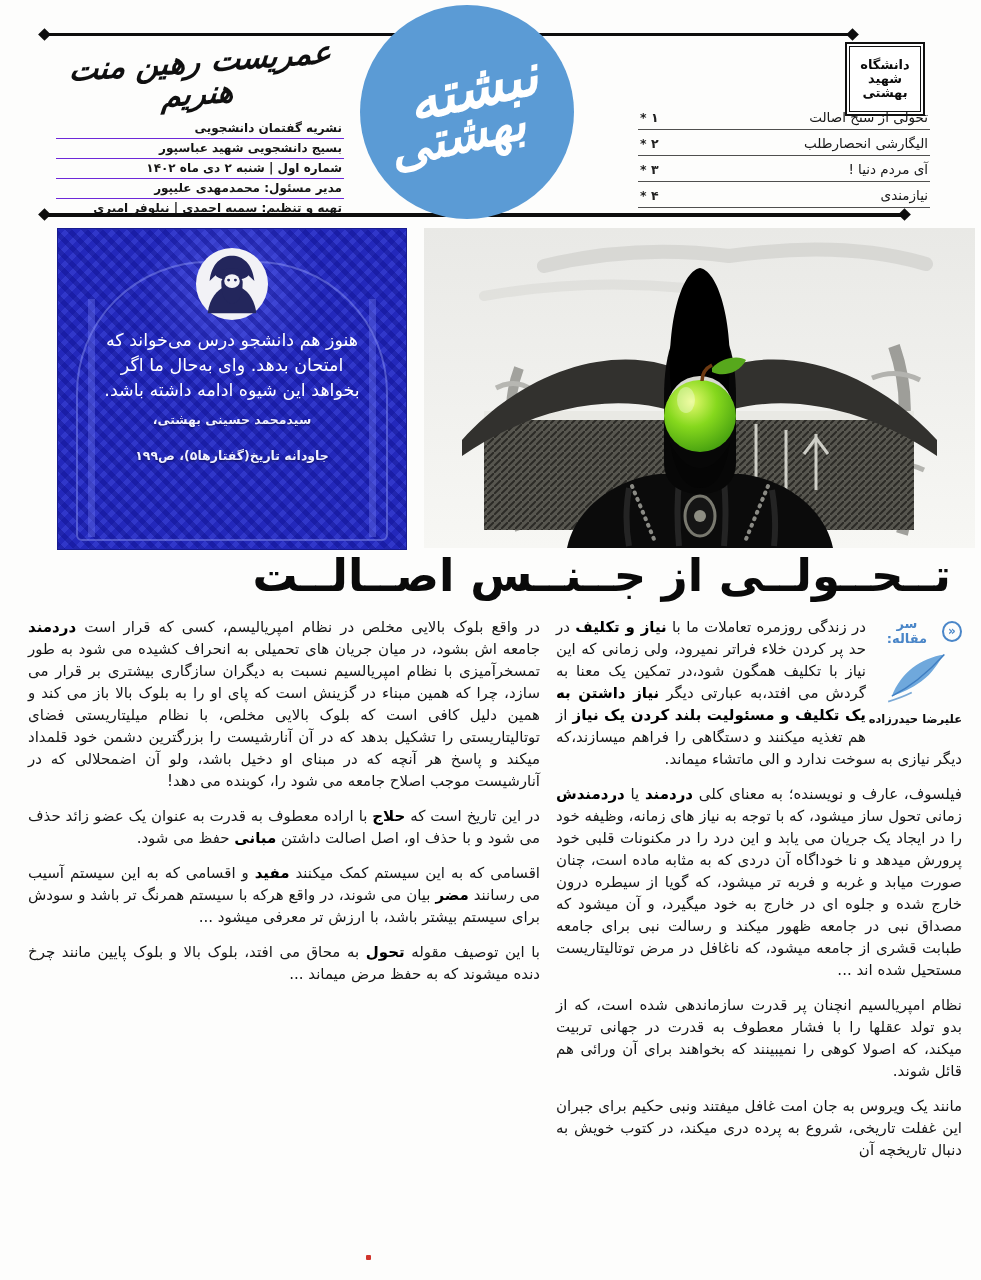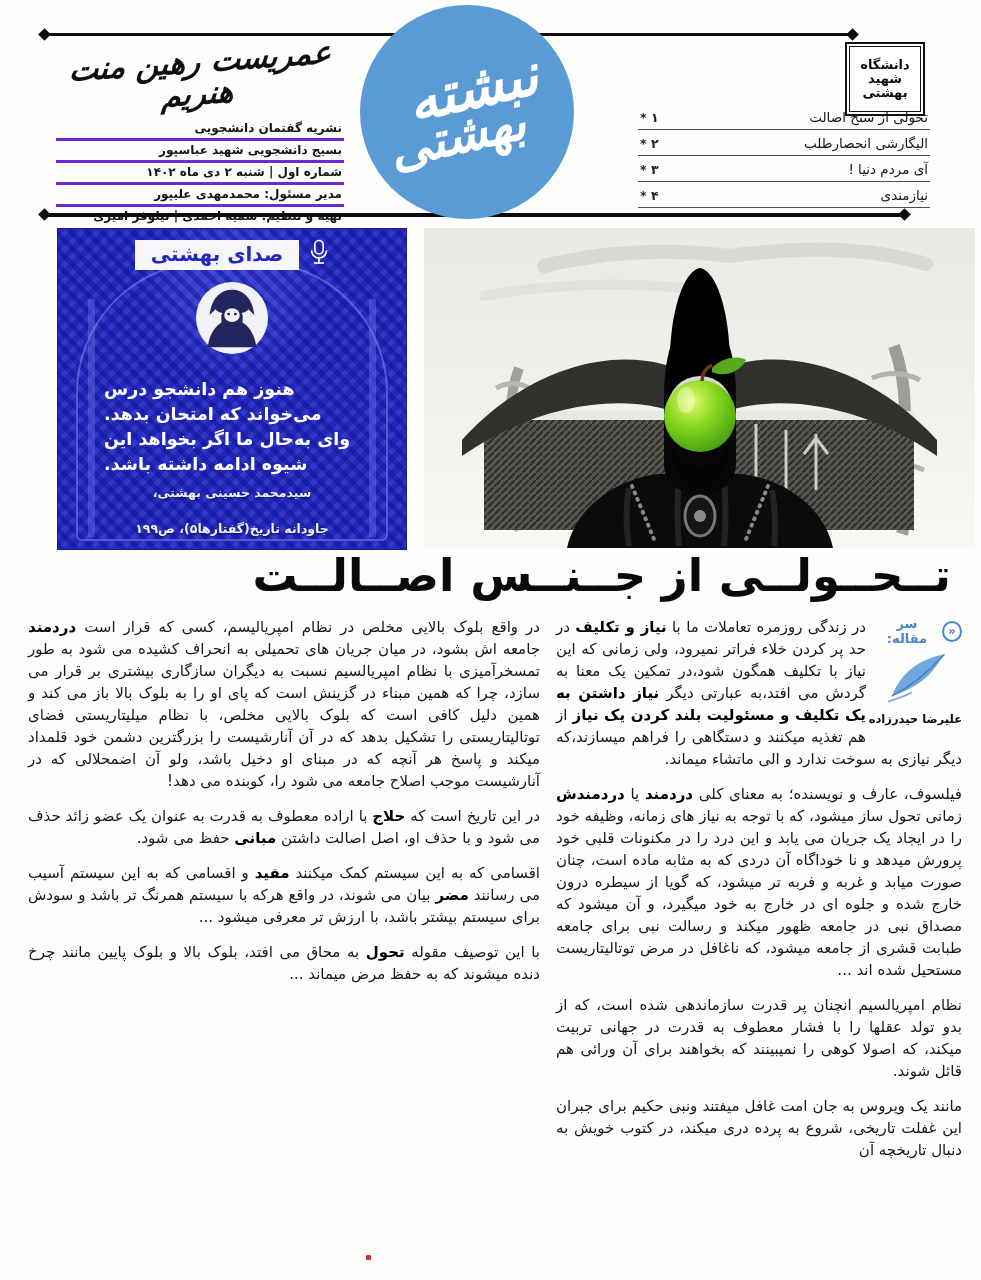--- a/index.html
+++ b/index.html
@@ -21,21 +21,21 @@
   .masthead {
     position:absolute; left:58px; top:38px; width:282px; height:80px;
     display:flex; align-items:center; justify-content:center; text-align:center;
     direction:rtl; font-style:italic; font-weight:bold; font-size:31px; line-height:1.02;
     color:#101010; transform:rotate(-4deg) skewX(-8deg);
   }
 
   
   .info { position:absolute; left:56px; top:119px; width:288px; direction:rtl;
           font-size:12px; font-weight:bold; letter-spacing:.6px; color:#151515; text-align:right; }
-  .info .line { padding:2px 2px 3px; border-bottom:3px solid #6d28d9; }
+  .info .line { padding:2px 2px 3px; border-bottom:1px solid #6d28d9; }
   .info .line:last-child { border-bottom:none; }
 
   
   .logo-circle {
     position:absolute; left:360px; top:5px; width:214px; height:214px; border-radius:50%;
     background:#5b9bd5; z-index:6; display:flex; flex-direction:column;
     align-items:center; justify-content:center; overflow:hidden;
   }
   .logo-circle .l1 { color:#fff; font-style:italic; font-weight:bold; font-size:57px;
     line-height:.8; transform:rotate(-13deg) translateX(6px); }
@@ -72,22 +72,22 @@
     border:2px solid rgba(165,175,255,.38); border-radius:132px 132px 6px 6px; }
   .pillar { position:absolute; top:70px; bottom:12px; width:7px;
     background:rgba(120,130,245,.35); }
   .pillar.p-l { left:30px; } .pillar.p-r { right:30px; }
   .pod-inner { position:relative; height:100%; display:flex; flex-direction:column;
     align-items:center; padding-top:9px; }
   .pod-head { display:flex; direction:rtl; align-items:center; gap:10px; }
   .pod-title { background:#f5f5fa; color:#2328bb; font-weight:800; font-size:20px;
     line-height:1.2; padding:2px 16px 4px; letter-spacing:1px; }
   .portrait { margin-top:9px; width:74px; height:74px; }
-  .pod-quote { margin-top:22px; width:256px; color:#ffffff; font-size:17.5px; line-height:1.42;
-    text-align:left; direction:rtl; font-weight:700; }
+  .pod-quote { margin-top:7px; width:256px; color:#ffffff; font-size:17.5px; line-height:1.42;
+    text-align:center; direction:rtl; font-weight:400; }
   .pod-attr { margin-top:9px; color:#f0f1ff; font-size:12.5px; font-weight:bold;
     text-align:center; direction:rtl; text-shadow:0 1px 2px rgba(0,0,30,.6); }
   .pod-attr2 { margin-top:21px; }
 
   
   .photo { position:absolute; left:424px; top:228px; width:551px; height:320px; }
   .photo svg { display:block; }
 
   
   .headline { position:absolute; left:30px; top:549px; width:921px; text-align:right;
@@ -163,31 +163,20 @@
       <span>نیازمندی</span>
       <span class="toc-num">* ۴</span>
     </div>
   </div>
 
   <div class="podcast">
     <div class="arch"></div>
     <div class="pillar p-l"></div>
     <div class="pillar p-r"></div>
     <div class="pod-inner">
-      <div class="pod-head">
-        <span>
-          <svg viewBox="0 0 24 34" width="20" height="30" aria-hidden="true">
-            <rect x="7" y="2" width="10" height="16" rx="5" fill="none" stroke="#ffffff" stroke-width="2"></rect>
-            <path d="M3 14 a9 9 0 0 0 18 0" fill="none" stroke="#ffffff" stroke-width="2"></path>
-            <line x1="12" y1="23" x2="12" y2="28" stroke="#ffffff" stroke-width="2"></line>
-            <line x1="6" y1="29" x2="18" y2="29" stroke="#ffffff" stroke-width="2"></line>
-          </svg>
-        </span>
-        <span class="pod-title">صدای بهشتی</span>
-      </div>
       <div class="portrait">
         <svg viewBox="0 0 76 76" width="74" height="74" aria-hidden="true">
           <circle cx="38" cy="38" r="37" fill="#f2f2f6"></circle>
           <g fill="#23265c">
             <path d="M15 35 C17 17 27 9 38 9 C49 9 59 17 61 35 C52 25 46 23 38 23 C30 23 24 25 15 35 Z"></path>
             <ellipse cx="38" cy="28" rx="17" ry="6"></ellipse>
             <path d="M13 68 C15 52 23 44 30 41 L46 41 C53 44 61 52 63 68 Z"></path>
             <path d="M27 36 C27 50 31 58 38 58 C45 58 49 50 49 36 C49 32 44 30 38 30 C32 30 27 32 27 36 Z"></path>
             <ellipse cx="38" cy="35" rx="8" ry="7" fill="#f2f2f6"></ellipse>
             <circle cx="34.5" cy="34" r="1.5"></circle>

